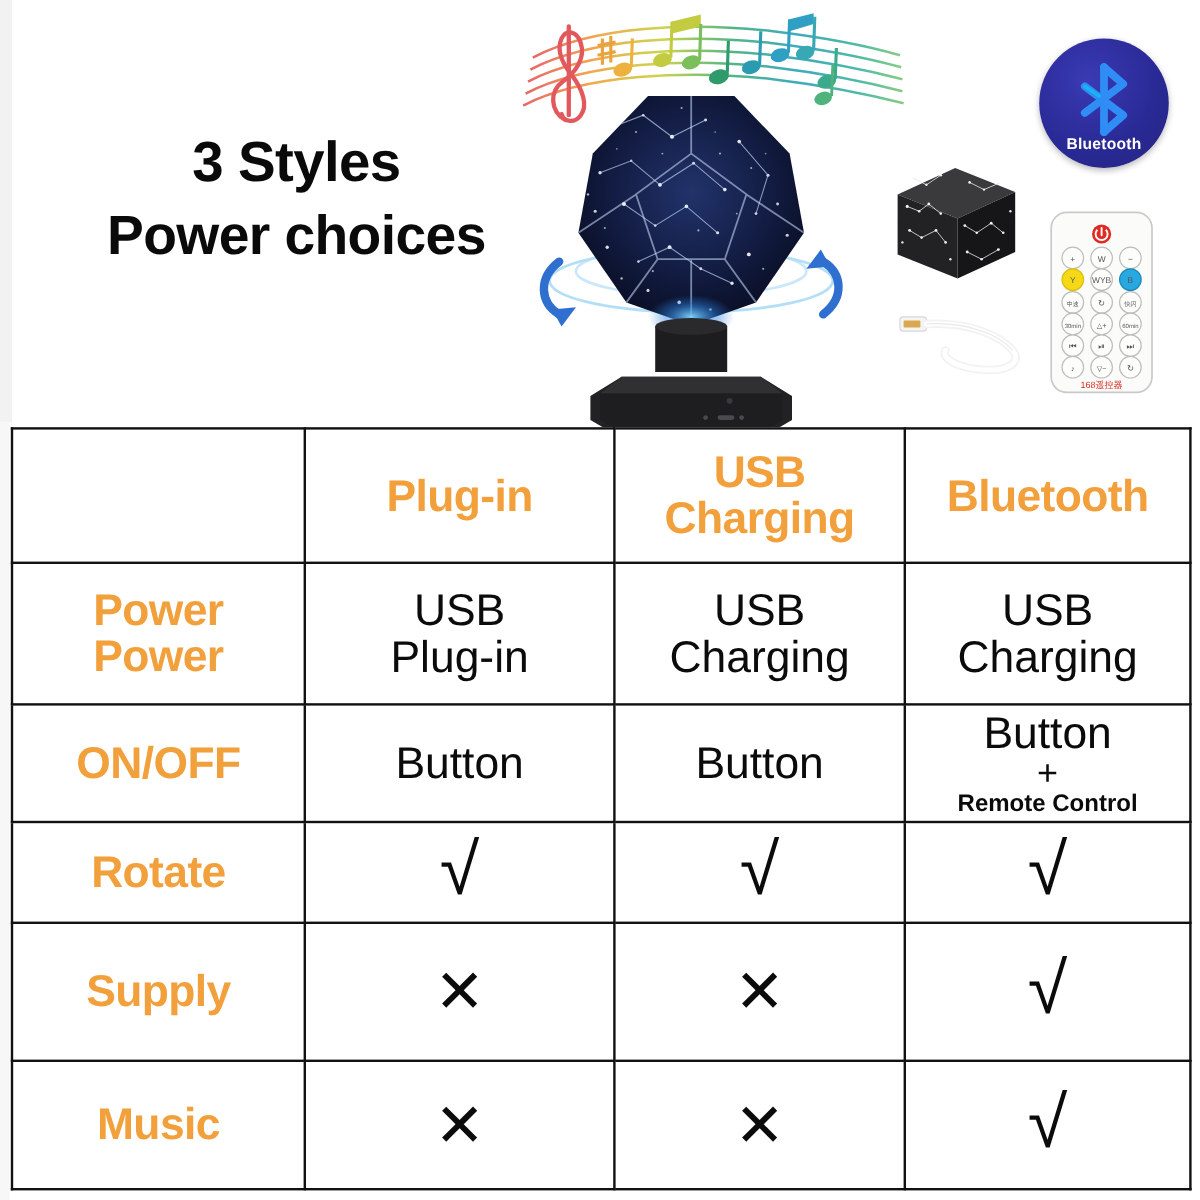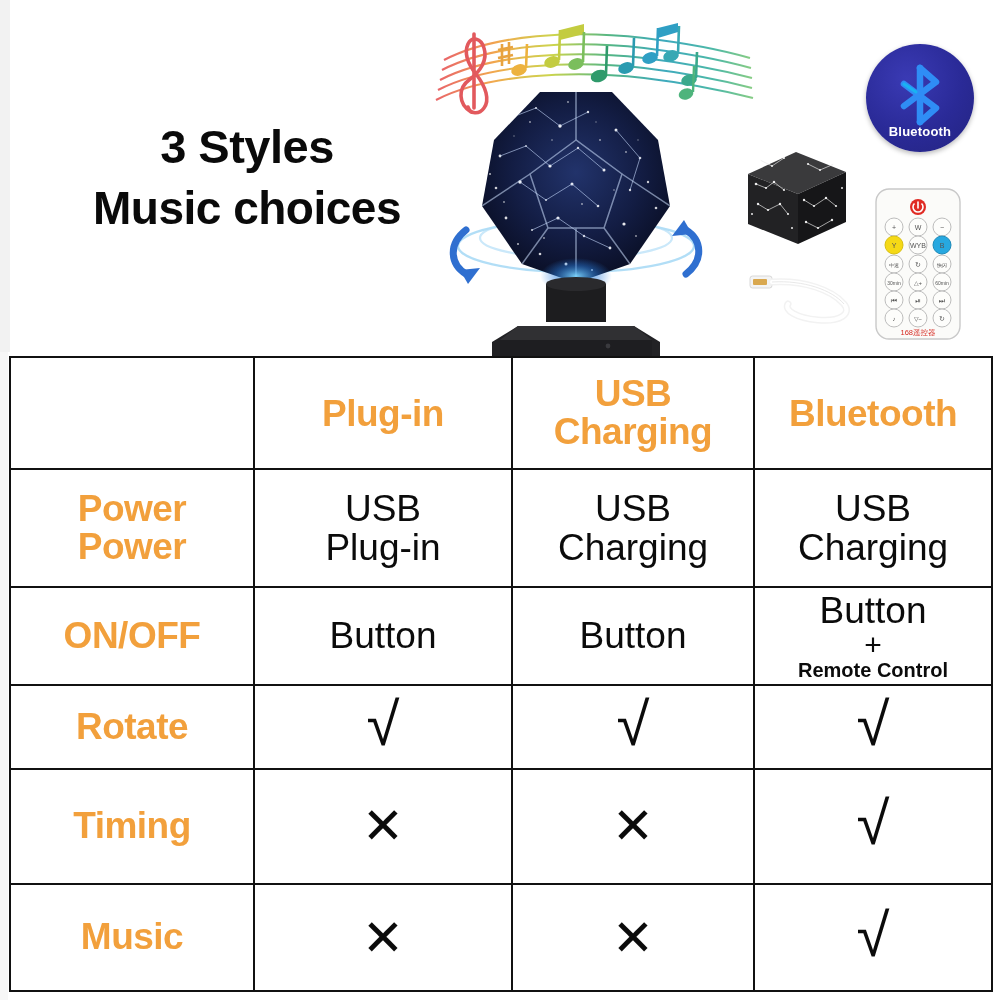--- a/index.html
+++ b/index.html
@@ -13,21 +13,21 @@
   #root{position:relative;width:1000px;height:1000px;}
 
   
   .edge-band{
     position:absolute;left:0;top:0;width:10px;height:352px;
     background:#f2f2f2;
   }
   .edge-band.b2{top:352px;height:648px;background:#f7f7f7;width:8px;}
 
   
-  .hero{position:absolute;left:0;top:12px;width:1000px;height:355px;}
+  .hero{position:absolute;left:0;top:0;width:1000px;height:355px;}
 
   .headline{
     position:absolute;left:52px;top:104px;width:390px;
     color:#0a0a0a;font-weight:bold;font-size:47px;line-height:1.32;
     text-align:center;letter-spacing:-0.5px;
   }
   .headline .l2{display:block;font-size:46px;}
 
   
   .music{position:absolute;left:424px;top:-4px;width:330px;height:112px;}
@@ -116,21 +116,21 @@
 
 <div id="root">
 
   <div class="edge-band"></div>
   <div class="edge-band b2"></div>
 
   <div class="hero">
 
     <div class="headline">
       <span>3 Styles</span>
-      <span class="l2">Music choices</span>
+      <span class="l2">Power choices</span>
     </div>
 
     <div class="music">
       <svg width="330" height="112" viewBox="0 0 330 112">
         <defs>
           <linearGradient id="staffg" x1="0" y1="0" x2="1" y2="0">
             <stop offset="0%" stop-color="#e8595c"></stop>
             <stop offset="18%" stop-color="#f0a23f"></stop>
             <stop offset="36%" stop-color="#c8d23f"></stop>
             <stop offset="54%" stop-color="#46b07a"></stop>
@@ -507,21 +507,21 @@
         <td>
           <span class="mark-ok">√</span>
         </td>
         <td>
           <span class="mark-ok">√</span>
         </td>
       </tr>
 
       <tr class="r4">
         <td>
-          <span class="rowlbl">Timing</span>
+          <span class="rowlbl">Supply</span>
         </td>
         <td>
           <span class="mark-no">✕</span>
         </td>
         <td>
           <span class="mark-no">✕</span>
         </td>
         <td>
           <span class="mark-ok">√</span>
         </td>

